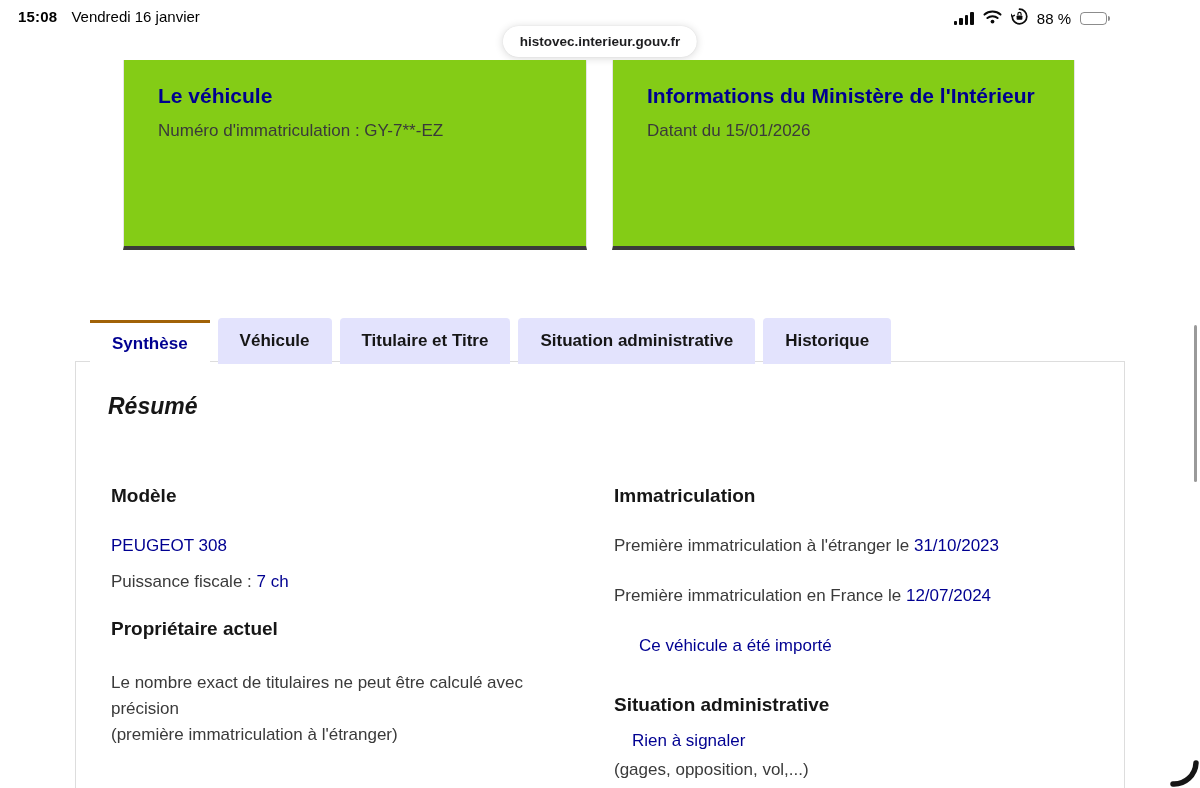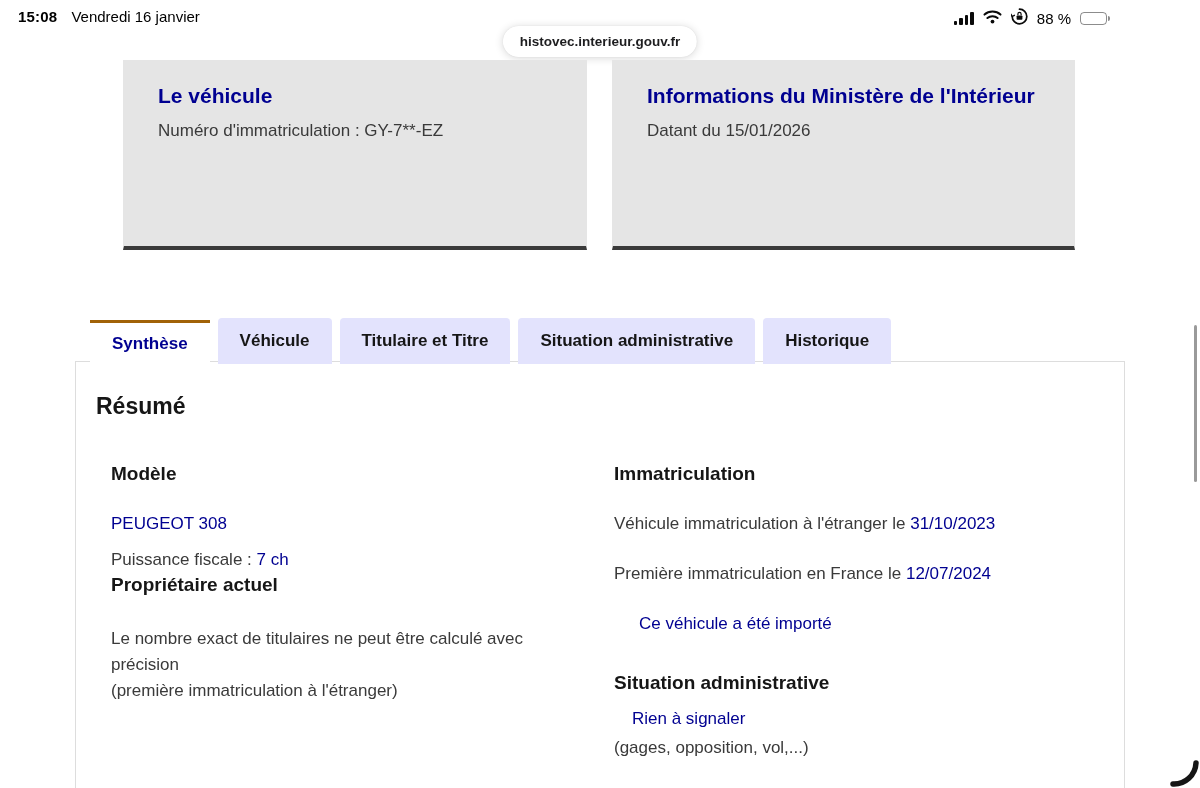--- a/index.html
+++ b/index.html
@@ -24,47 +24,47 @@
   .batt-cap { width: 2px; height: 5px; background: rgba(0,0,0,.45);
     border-radius: 0 2px 2px 0; }
 
   
   .urlpill { position: absolute; top: 26px; left: 50%; transform: translateX(-50%);
     background: #fff; border-radius: 16px; padding: 8px 17px; font-size: 13.5px;
     font-weight: 700; color: #1d1d1f; box-shadow: 0 1px 8px rgba(0,0,0,.16),
     0 0 1px rgba(0,0,0,.12); white-space: nowrap; }
 
   
-  .card { position: absolute; top: 60px; height: 190px; background: #e5e5e5;
+  .card { position: absolute; top: 60px; height: 190px; background: #84cc16;
     border-left: 1px solid #e5e5e5; border-right: 1px solid #e5e5e5;
     border-bottom: 4px solid #3a3a3a; padding: 22px 34px 8px 34px; }
   .card-1 { left: 123px; width: 464px; }
   .card-2 { left: 612px; width: 463px; }
   .card-title { color: #000091; font-size: 21px; font-weight: 700; line-height: 1.38; }
   .card-body { color: #3a3a3a; font-size: 17px; margin-top: 10px; }
 
   
   .tabs { position: absolute; left: 90px; top: 318px; display: flex;
     align-items: flex-end; gap: 8px; z-index: 3; }
   .tab { font-size: 17px; font-weight: 700; padding: 0 22px; display: flex;
     align-items: center; height: 46px; background: #e3e3fd; color: #161616;
     border-radius: 4px 4px 0 0; cursor: pointer; white-space: nowrap; }
   .tab.active { height: 44px; background: #fff; color: #000091;
     border-top: 3px solid #a16207; border-radius: 0; }
 
   
   .panel { position: absolute; left: 75px; top: 361px; width: 1050px; height: 560px;
     background: #fff; border: 1px solid #dddddd; z-index: 1; }
-  .resume-title { position: absolute; left: 20px; top: 31px; font-size: 23px;
-    font-weight: 700; color: #161616; }
+  .resume-title { position: absolute; left: 32px; top: 31px; font-size: 23px;
+    font-weight: 700; color: #161616; font-style: italic; }
   .col { position: absolute; top: 100px; font-size: 17px; color: #3a3a3a;
     line-height: 26px; }
   .col-left { left: 35px; width: 480px; }
   .col-right { left: 538px; width: 495px; }
-  .h3 { font-size: 19px; font-weight: 700; color: #161616; line-height: 23px; }
+  .h3 { font-size: 19px; font-weight: 700; color: #161616; line-height: 23px; margin-top: 22px; }
   .blue { color: #000091; }
   .mt26 { margin-top: 26px; } .mt24 { margin-top: 24px; } .mt10 { margin-top: 10px; }
   .mt36 { } .mt6 { margin-top: 6px; } .mt30 { margin-top: 30px; }
   .mt34 { margin-top: 34px; } .mt12 { margin-top: 12px; } .mt3 { margin-top: 3px; }
   .indent25 { padding-left: 25px; } .indent18 { padding-left: 18px; }
 
   
   .scrollbar { position: absolute; right: 3px; top: 325px; width: 3px; height: 157px;
     background: #9a9a9a; border-radius: 2px; z-index: 5; }
   .spinner-arc { position: absolute; left: 1160px; top: 750px; z-index: 5; }
@@ -138,21 +138,21 @@
       <span>Puissance fiscale : </span><span class="blue">7 ch</span>
     </div>
     <div class="h3 mt36">Propriétaire actuel</div>
     <div class="mt30">Le nombre exact de titulaires ne peut être calculé avec précision</div>
     <div>(première immatriculation à l'étranger)</div>
   </div>
 
   <div class="col col-right">
     <div class="h3">Immatriculation</div>
     <div class="mt26">
-      <span>Véhicule immatriculation à l'étranger le </span><span class="blue">31/10/2023</span>
+      <span>Première immatriculation à l'étranger le </span><span class="blue">31/10/2023</span>
     </div>
     <div class="mt24">
       <span>Première immatriculation en France le </span><span class="blue">12/07/2024</span>
     </div>
     <div class="mt24 indent25">
       <span class="blue">Ce véhicule a été importé</span>
     </div>
     <div class="h3 mt34">Situation administrative</div>
     <div class="mt12 indent18">
       <span class="blue">Rien à signaler</span>

